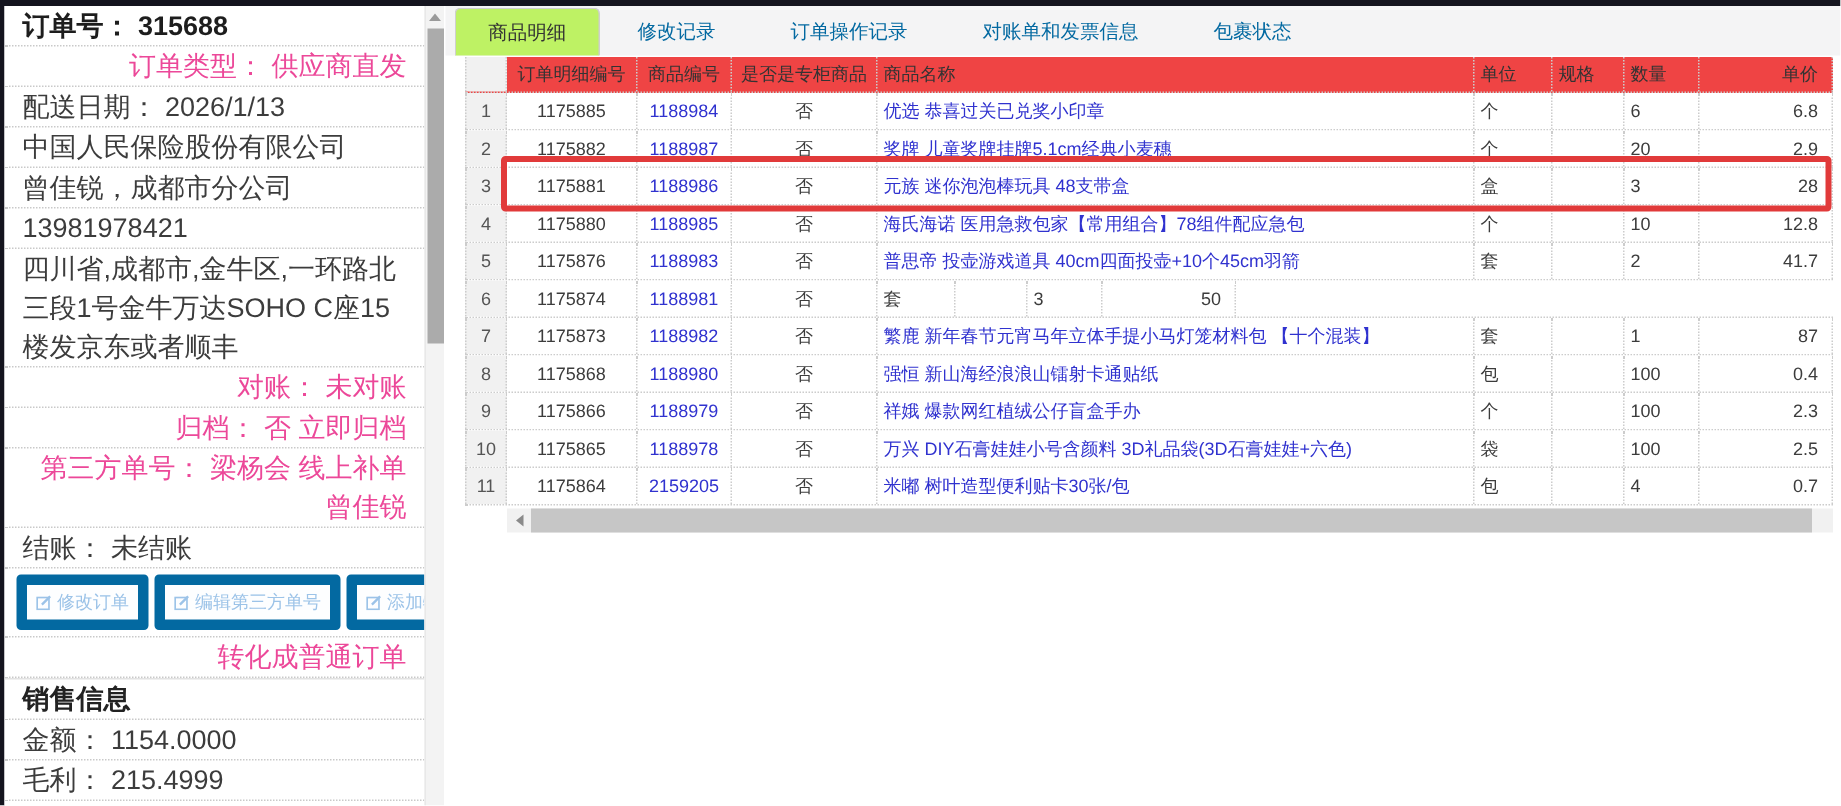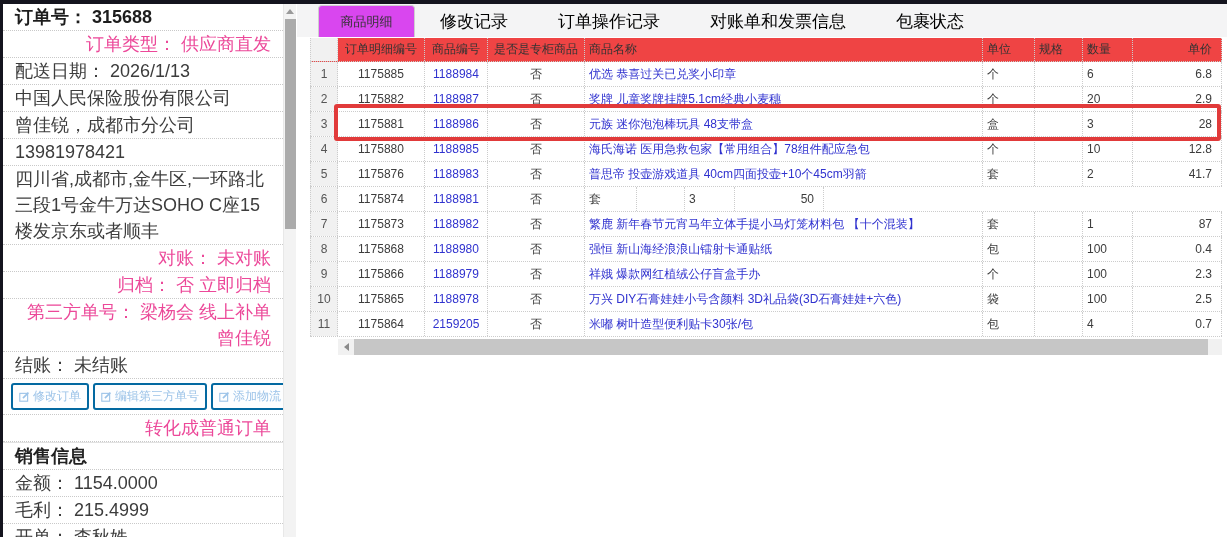--- a/index.html
+++ b/index.html
@@ -11,38 +11,38 @@
   .leftbar { position:absolute; left:0; top:4px; width:3px; height:533px; background:#14141e; }
 
   
   .sidebar { position:absolute; left:3px; top:4px; width:280px; height:533px; background:#fff; overflow:hidden; }
   .sb-row { min-height:27px; line-height:26px; padding:0 12px; border-bottom:1px dotted #c9c9c9;
             font-size:18px; color:#3c3c3c; }
   .sb-row.bold { font-weight:bold; color:#1d1d1d; }
   .sb-row.blue { color:#ec4899;text-align:right; }
   .sb-btnrow { display:flex; gap:4px; padding:4px 8px; border-bottom:1px dotted #c9c9c9; align-items:center; }
   .sb-btn { display:inline-flex; align-items:center; gap:3px; font-size:12px; color:#9cc3e8;
-            border:2px solid #0369a1; background:#fdfeff; border-radius:3px; padding:3px 6px; cursor:pointer; white-space:nowrap; }
+            border:7px solid #0369a1; background:#fdfeff; border-radius:3px; padding:3px 6px; cursor:pointer; white-space:nowrap; }
   .sb-btn svg { display:block; }
   .sales-header { font-weight:bold; color:#222; border-top:1px solid #e2e2e2; }
 
   
   .vscroll { position:absolute; left:283px; top:4px; width:13px; height:533px; background:#f3f3f3; border-left:1px solid #e8e8e8; }
   .vup { height:14px; display:flex; align-items:center; justify-content:center; }
   .tri-up { width:0; height:0; border-left:4px solid transparent; border-right:4px solid transparent; border-bottom:5px solid #9a9a9a; }
   .vthumb { position:absolute; top:15px; left:1px; width:11px; height:210px; background:#ababab; }
 
   
   .tabstrip { position:absolute; left:297px; top:4px; width:930px; height:33px; background:#f4f4f5;
               display:flex; align-items:flex-end; }
-  .tab-active { margin-left:21px; width:97px; height:32px; background:#d946ef; border:1px solid #cfcfcf; border-bottom:none;
+  .tab-active { margin-left:6px; width:97px; height:32px; background:#bef264; border:1px solid #cfcfcf; border-bottom:none;
                 border-radius:4px 4px 0 0; display:flex; align-items:center; justify-content:center;
                 font-size:13px; color:#333; cursor:default; }
   .tab { height:32px; padding:8px 25px; display:flex; align-items:center; justify-content:center;
-         font-size:17px; color:#000000; cursor:pointer; }
+         font-size:13px; color:#0369a1; cursor:pointer; }
 
   
   .tbl { position:absolute; left:310px; top:38px; width:912px; font-size:12px; color:#3c3c3c; }
   .tr { display:flex; border-bottom:1px dotted #ccc; height:25px; line-height:24px; background:#fff; }
   .tr.thead { height:24px; line-height:23px; background:#ef4444; color:#333; }
   .td { border-right:1px dotted #ccc; padding:0 4px; overflow:hidden; white-space:nowrap; }
   .td:first-child { border-left:1px dotted #ccc; }
   .col-0 { width:28px; background:#f1f1f1; text-align:center; color:#555; }
   .col-1 { width:87px; text-align:center; }
   .col-2 { width:63px; text-align:center; }

